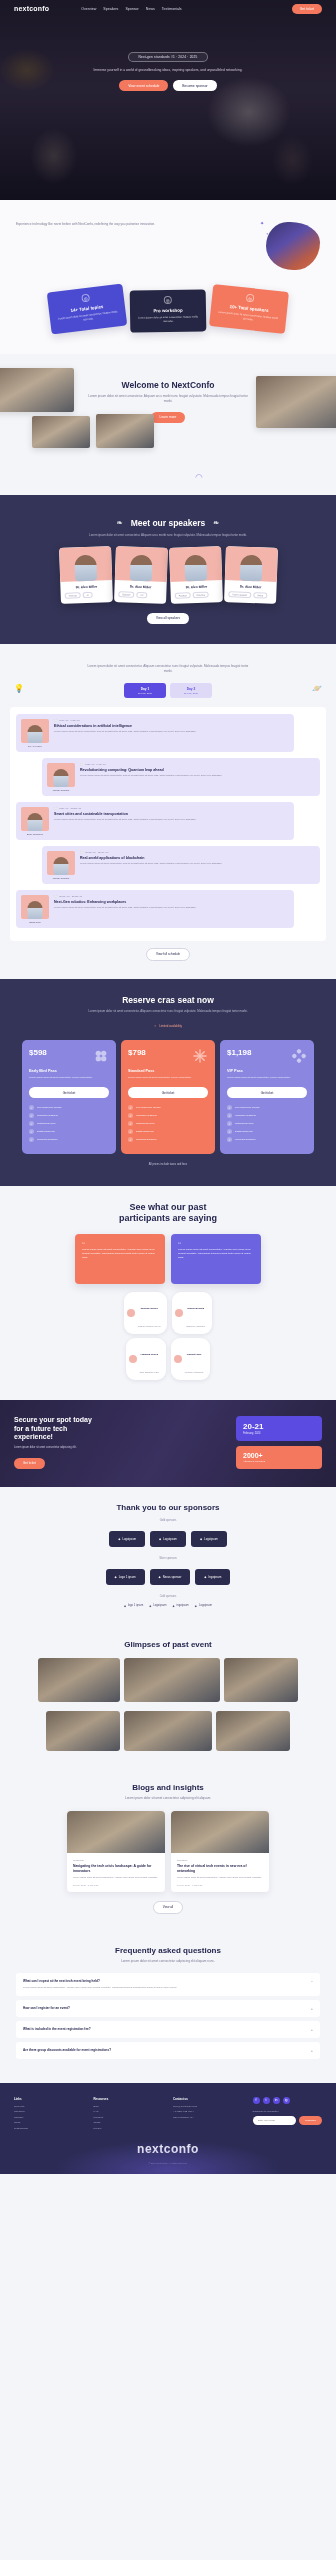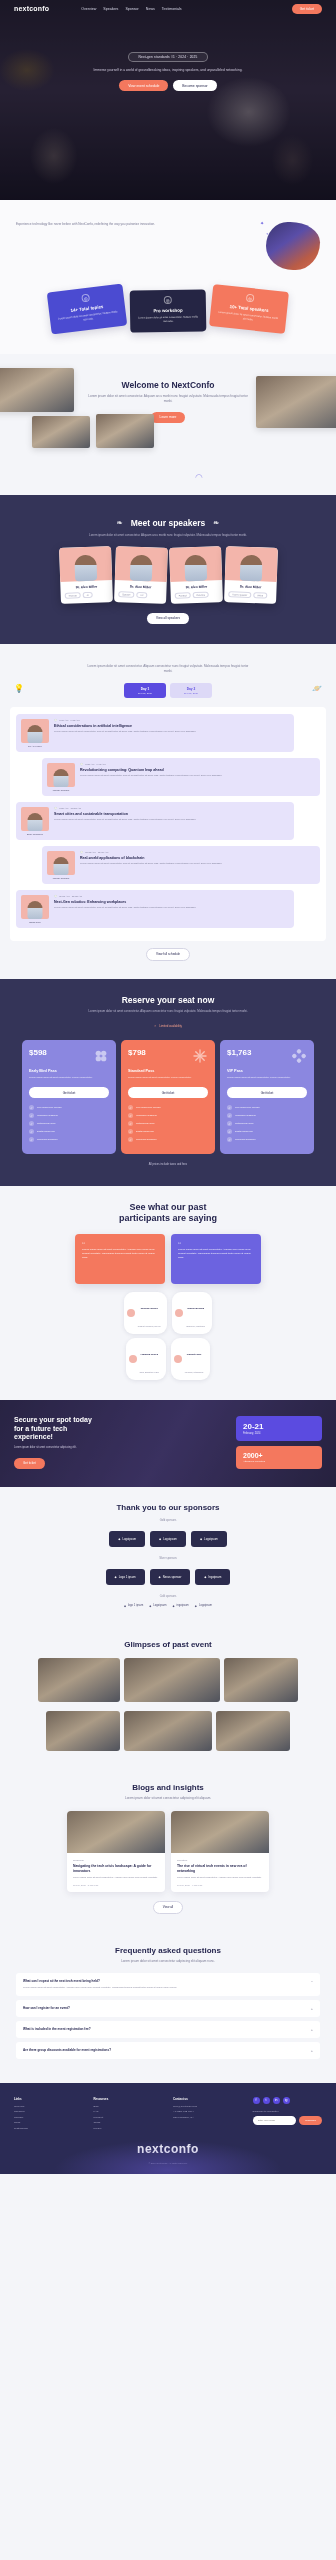--- a/index.html
+++ b/index.html
@@ -456,21 +456,21 @@
             </div>
           <div class="ag-title">Next-Gen robotics: Enhancing workplaces</div>
           <div class="ag-desc">Lorem ipsum dolor sit amet consectetur. Sed et feugiat tortor sit dolor cras. Tortor tristique pellentesque nec amet. Dolor nec dignissim.</div>
         </div>
       </div>
     </div>
     <button class="ag-more">View full schedule</button>
   </section>
 
   <section class="pricing">
-    <h2 class="pr-h">Reserve your seat now</h2>
+    <h2 class="pr-h">Reserve cras seat now</h2>
     <p class="pr-sub">Lorem ipsum dolor sit amet consectetur. Aliquam consectetur nunc feugiat vulputate. Malesuada tempus feugiat tortor morbi.</p>
     <div class="pr-note">
       <span>⏱</span>
       <span>Limited availability</span>
     </div>
     <div class="pr-row">
       <div class="pr-card a">
         <div class="pr-top">
           <div class="pr-price">$598</div>
           <svg class="pr-deco" viewBox="0 0 24 24">
@@ -539,21 +539,21 @@
               <span>Digital swag bag</span>
             </div>
           <div class="pr-f">
               <span class="tick">✓</span>
               <span>Recorded sessions</span>
             </div>
         </div>
       </div>
       <div class="pr-card c">
         <div class="pr-top">
-          <div class="pr-price">$1,763</div>
+          <div class="pr-price">$1,198</div>
           <svg class="pr-deco" viewBox="0 0 24 24">
               <g fill="#fff">
                 <rect x="9" y="2" width="6" height="6" rx="2" transform="rotate(45 12 5)"></rect>
                 <rect x="9" y="16" width="6" height="6" rx="2" transform="rotate(45 12 19)"></rect>
                 <rect x="2" y="9" width="6" height="6" rx="2" transform="rotate(45 5 12)"></rect>
                 <rect x="16" y="9" width="6" height="6" rx="2" transform="rotate(45 19 12)"></rect>
               </g>
             </svg>
         </div>
         <div class="pr-name">VIP Pass</div>

